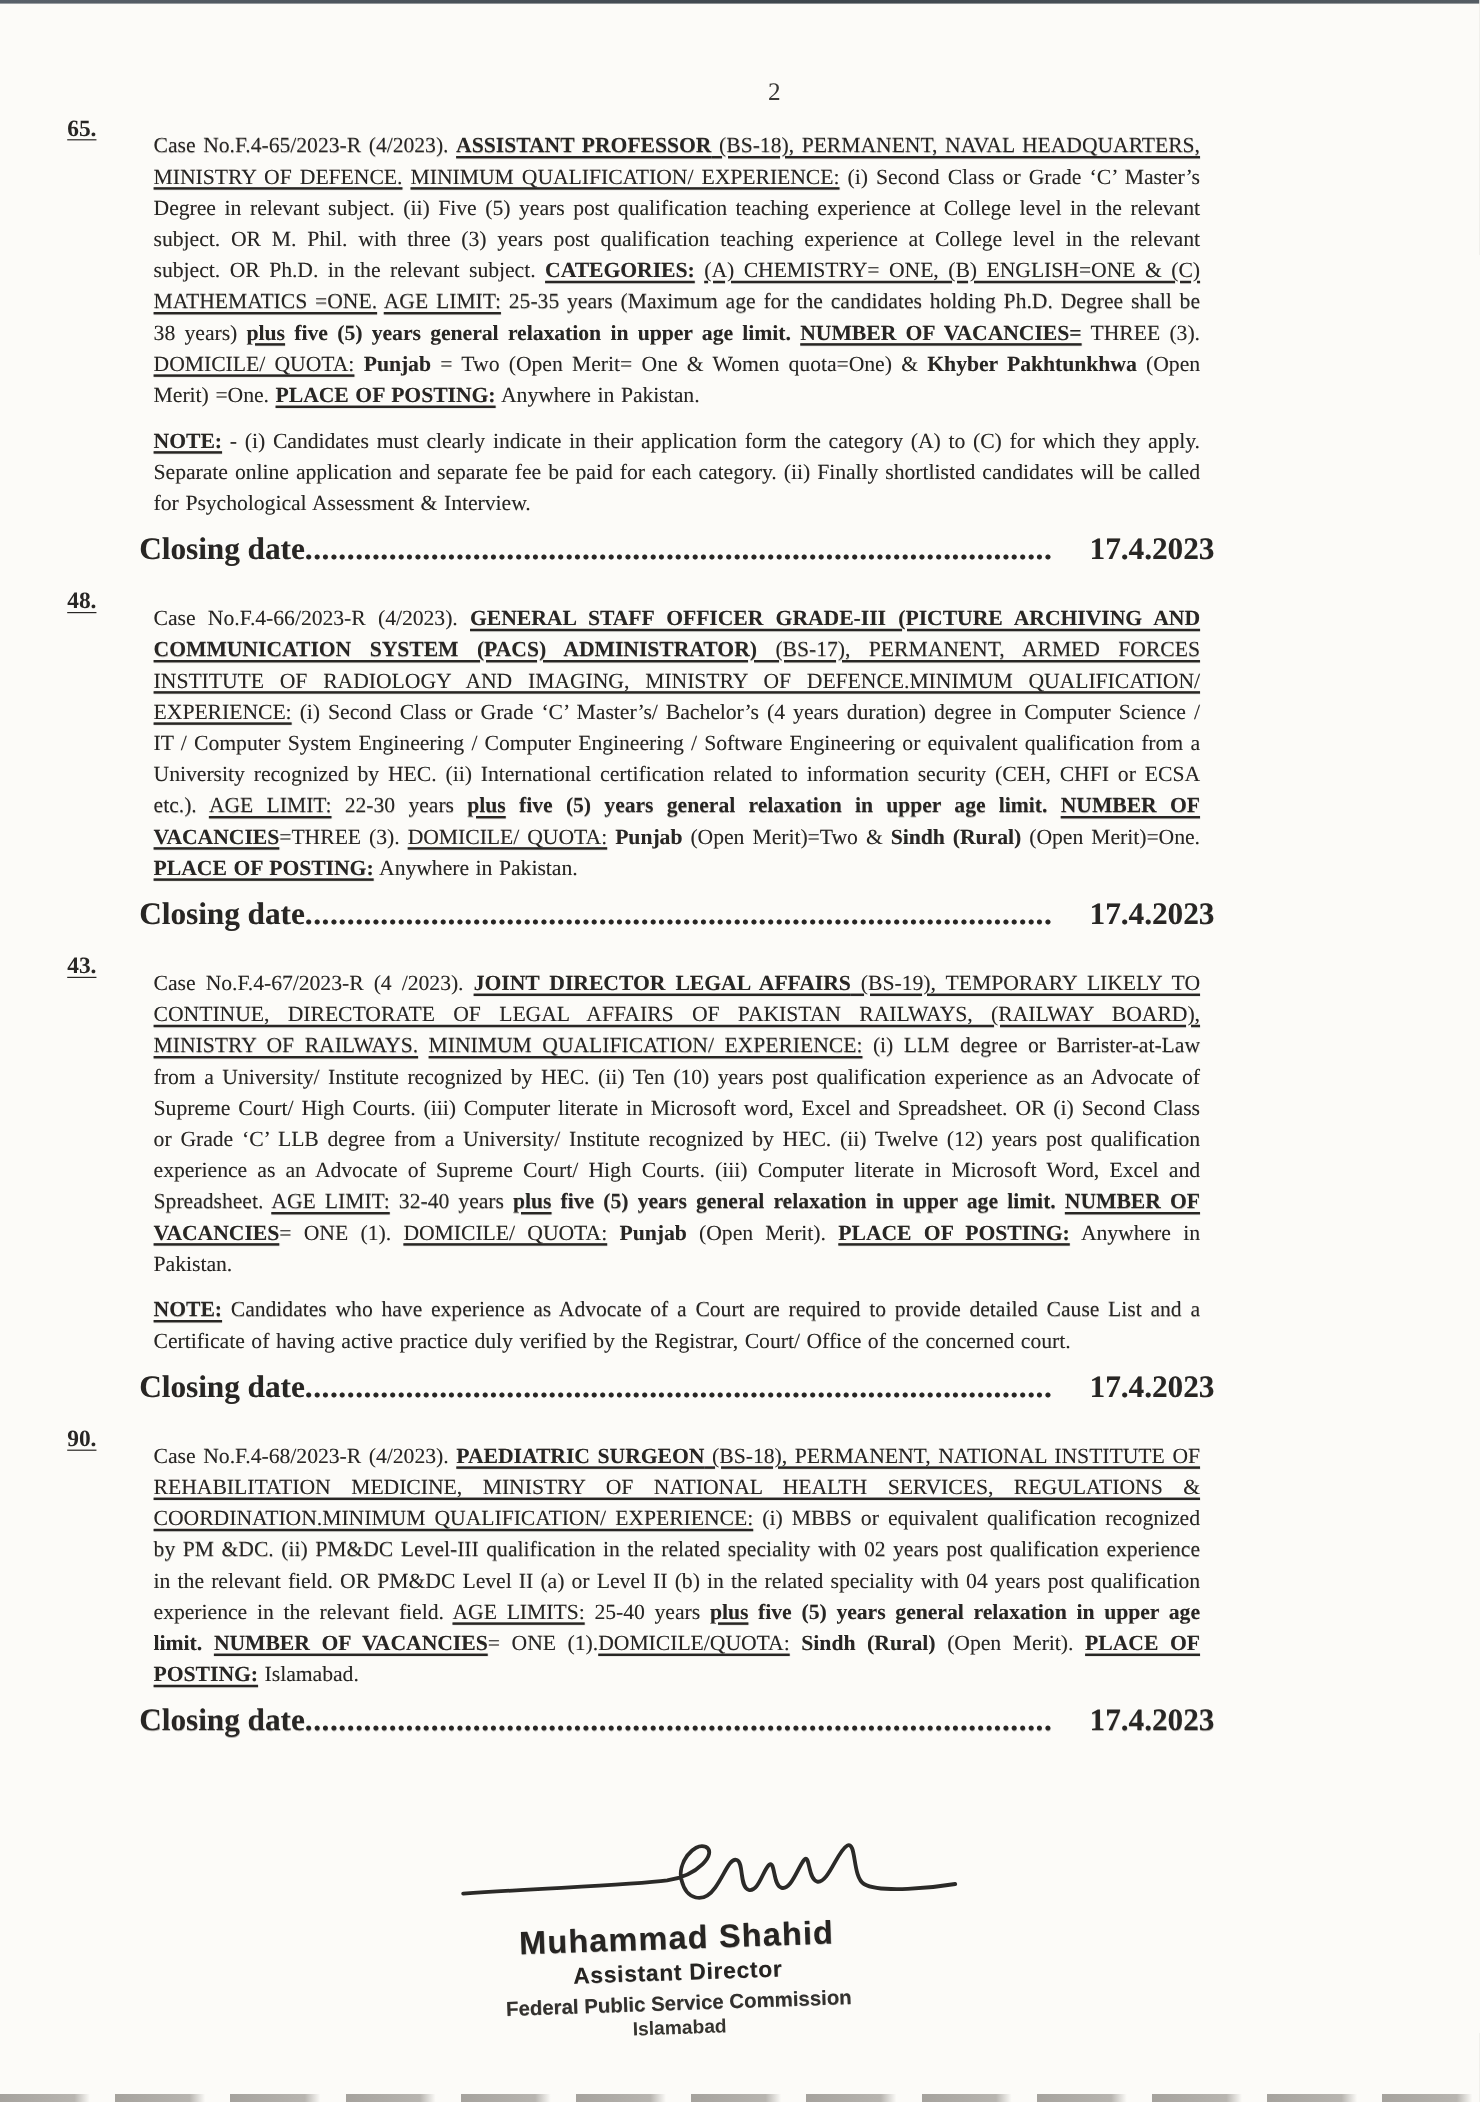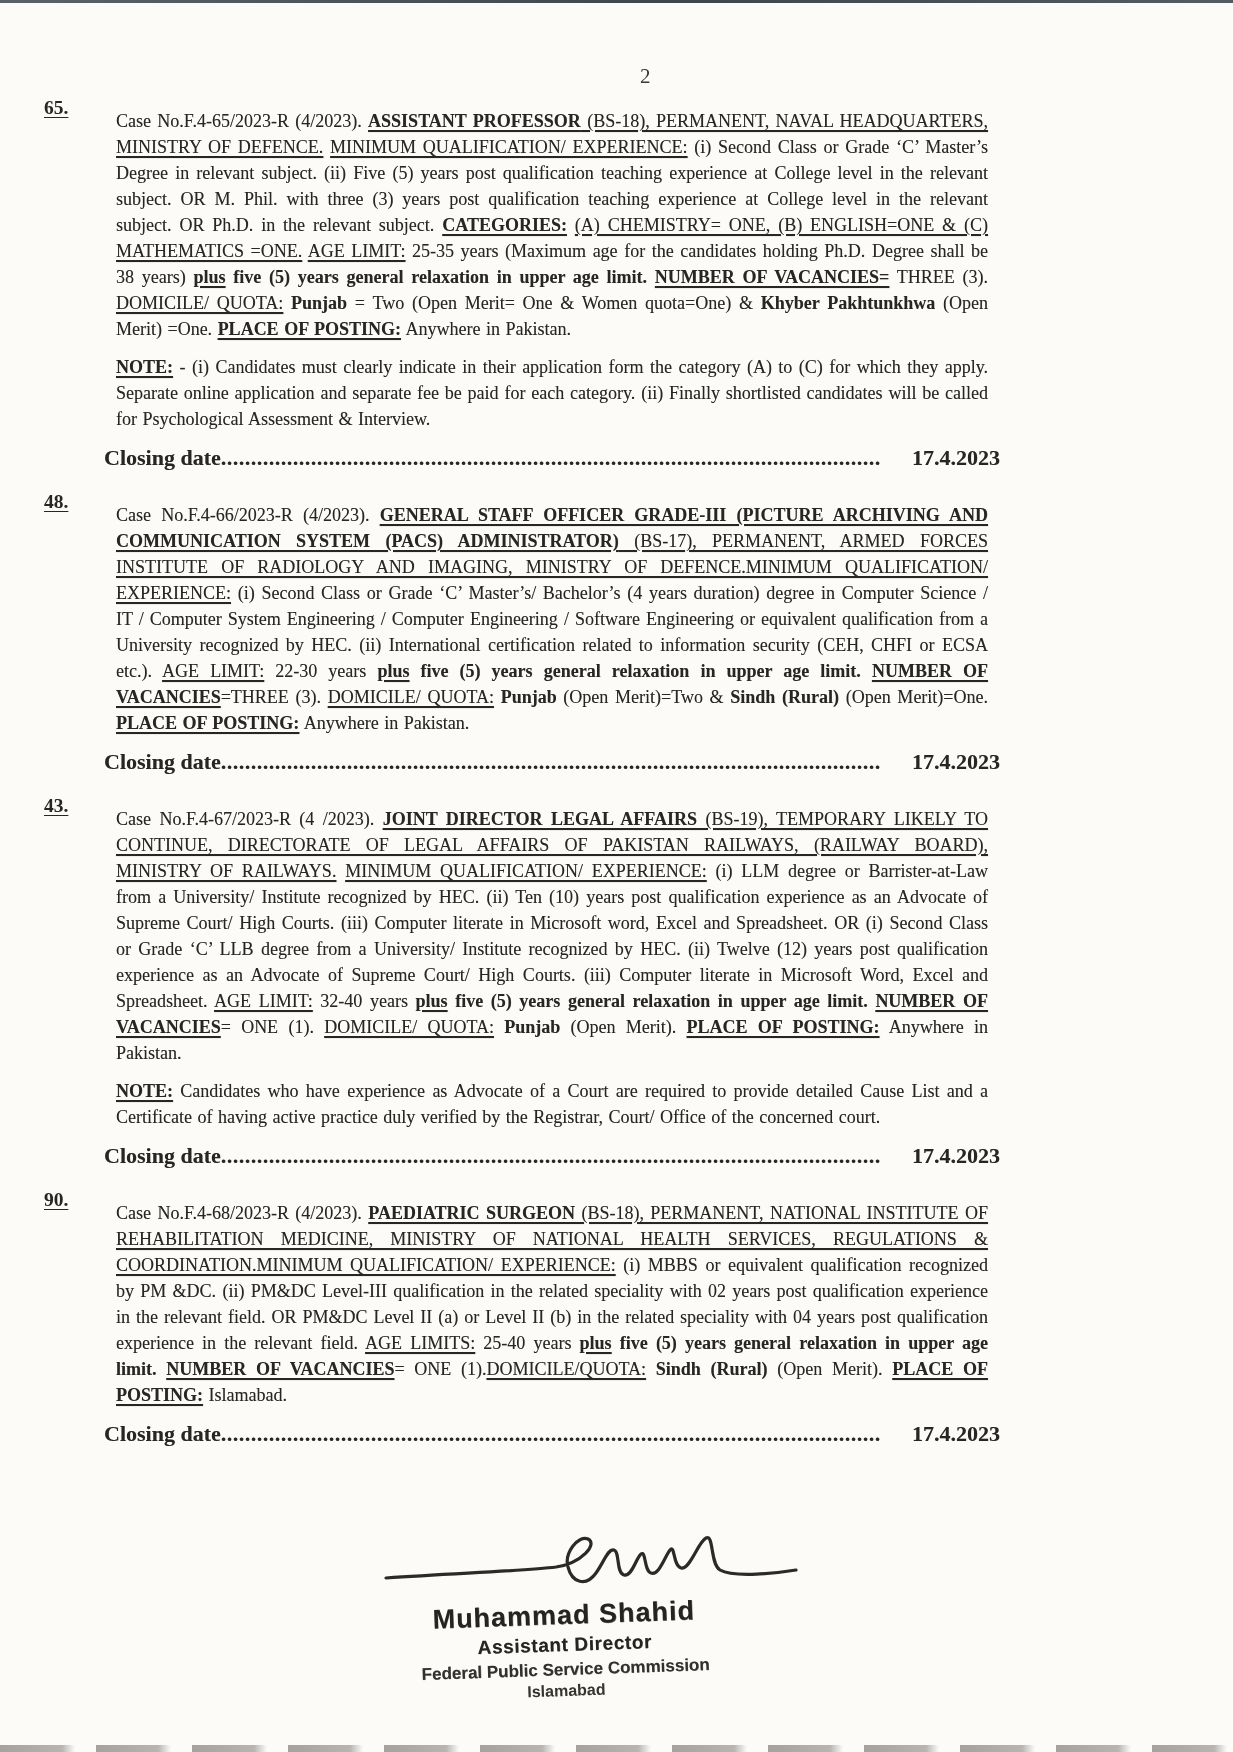--- a/index.html
+++ b/index.html
@@ -10,42 +10,42 @@
     background:#fcfbf8;
     overflow:hidden;
     font-family:"Liberation Serif", serif;
     color:#282624;
   }
   .top-scan-line { position:absolute; top:0; left:0; right:0; height:3px;
     background:linear-gradient(90deg,#59616a,#3e464d 55%,#545c63); }
   .scan-bar { position:absolute; bottom:0; left:0; right:0; height:7px;
     background:repeating-linear-gradient(90deg,#a5a29d 0px,#b8b5b0 62px,rgba(255,255,255,0) 75px,rgba(255,255,255,0) 96px); }
   .page-number { position:absolute; top:64px; left:640px; font-size:21px; color:#3a3836; }
-  .content { position:absolute; top:96px; left:44px; width:956px; }
+  .content { position:absolute; top:96px; left:56px; width:956px; }
   .case { display:flex; margin-bottom:19px; }
   .case-num {
     width:60px; flex:0 0 60px;
     font-size:19.5px; font-weight:700;
     text-decoration:underline; text-underline-offset:3px;
     padding-top:1px;
   }
   .case-body { flex:1; min-width:0; }
   .case-text, .case-note {
     margin:12px; text-align:justify;
     font-size:18px; line-height:26px;
     word-spacing:1px;
     text-shadow:0.2px 0.2px 0.4px rgba(45,42,38,0.35);
   }
   .case-note { margin-top:1px; }
   .s-b { font-weight:700; }
   .s-u { text-decoration:underline; text-underline-offset:2.5px; text-decoration-thickness:1.5px; }
   .s-bu { font-weight:700; text-decoration:underline; text-underline-offset:2.5px; text-decoration-thickness:2px; }
   .closing-line {
     display:flex; align-items:flex-start;
-    font-size:22px; line-height:27px; font-weight:700;
+    font-size:26px; line-height:27px; font-weight:700;
     text-shadow:0.2px 0.2px 0.4px rgba(45,42,38,0.35);
   }
   .closing-label { white-space:nowrap; }
   .dots { flex:1 1 auto; overflow:hidden; white-space:nowrap; letter-spacing:0.5px; margin:0 6px 0 0; font-weight:700; }
   .closing-date { white-space:nowrap;margin-left:26px; }
   .signature { position:absolute; top:1528px; left:285px; width:560px; text-align:center; }
   .sig-svg { display:block; margin:0 0 0 95px; }
   .stamp { transform:rotate(-2deg); color:#262422; }
   .sig-name { font-family:"Liberation Sans", sans-serif; font-size:27px; font-weight:700; letter-spacing:1px;
     text-shadow:0.4px 0.4px 0.6px rgba(30,28,26,0.5); }

